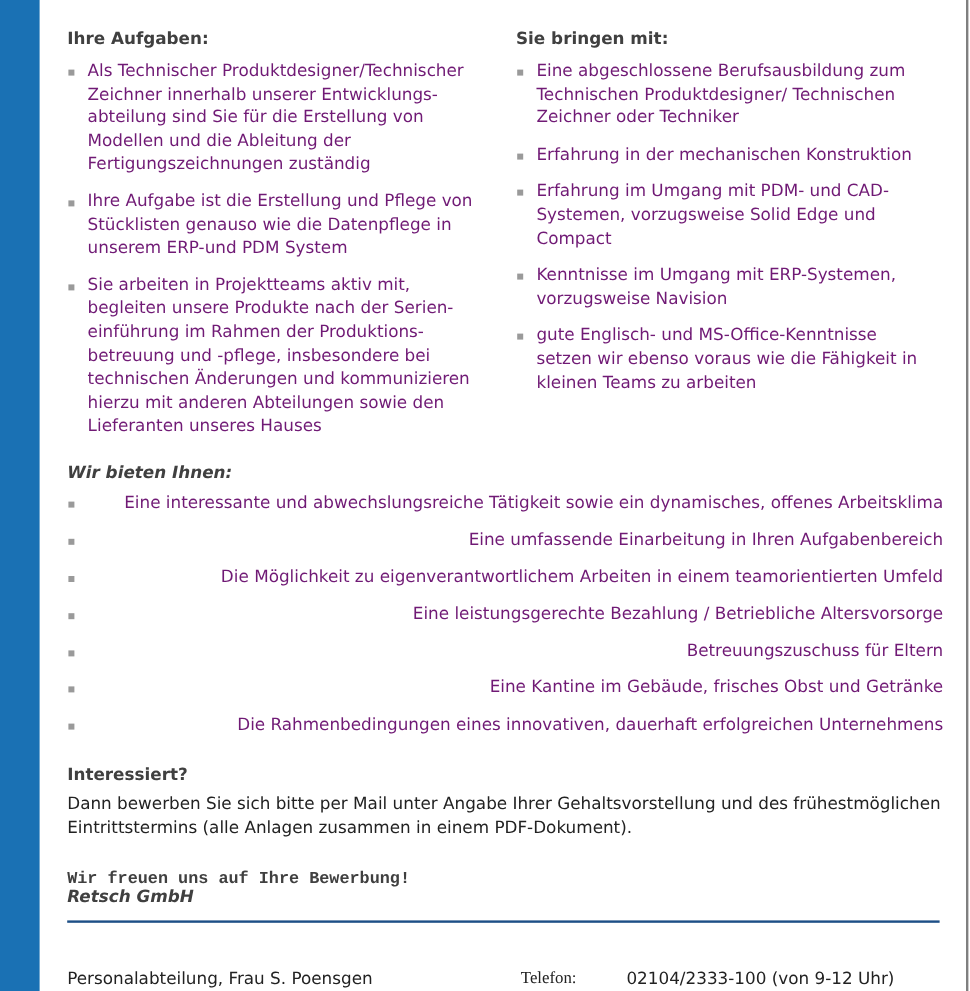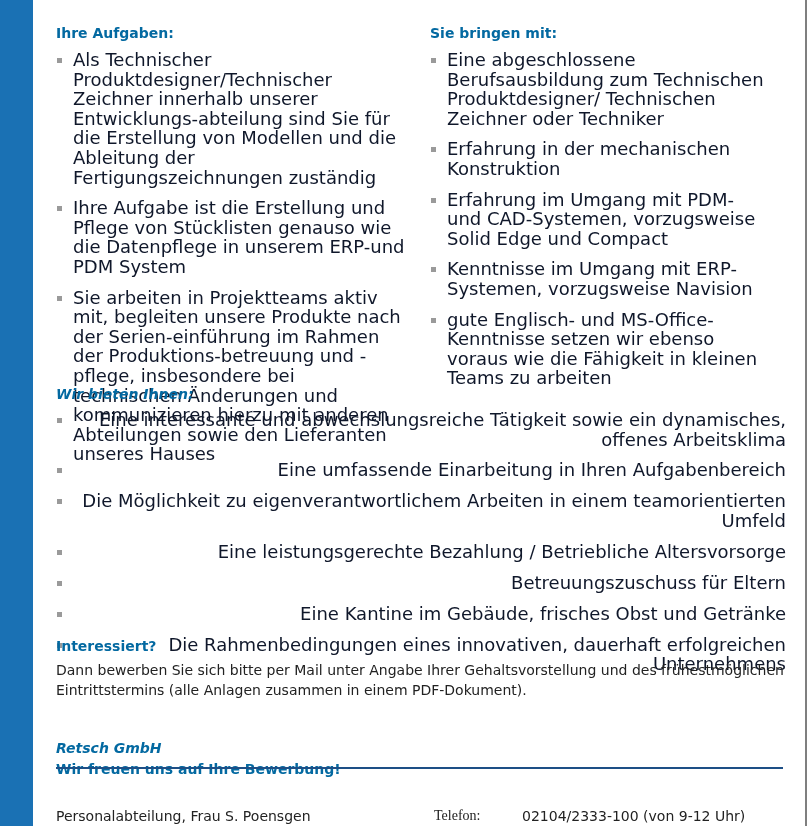--- a/index.html
+++ b/index.html
@@ -5,36 +5,36 @@
   html, body { margin: 0; padding: 0; }
   body {
     width: 808px; height: 826px; overflow: hidden; position: relative;
     background: #ffffff;
     font-family: "DejaVu Sans", sans-serif;
     color: #222222;
   }
   .leftbar { position: absolute; left: 0; top: 0; width: 33px; height: 826px; background: #1a71b4; }
   .rightborder { position: absolute; left: 805px; top: 0; width: 2px; height: 826px; background: #7f7f7f; }
   .content { position: absolute; left: 56px; top: 0; width: 730px; }
-  .h { color: #0369a1; font-weight: bold; font-size: 14px; line-height: 18px; margin: 0; }
+  .h { color: #404040; font-weight: bold; font-size: 14px; line-height: 18px; margin: 0; }
   ul.bullets { list-style: none; margin: 0; padding: 0; }
-  ul.bullets li { position: relative; padding-left: 17px; font-size: 18px; line-height: 19.6px; color: #0f172a; }
+  ul.bullets li { position: relative; padding-left: 17px; font-size: 14px; line-height: 19.6px; color: #701a75; }
   ul.bullets li::before {
     content: ""; position: absolute; left: 1px; top: 8px; width: 5px; height: 5px; background: #9a9a9a;
   }
   .col-left { position: absolute; left: 0; top: 24px; width: 350px; }
   .col-right { position: absolute; left: 374px; top: 24px; width: 340px; }
   .col-left .h, .col-right .h { margin-bottom: 8px; }
   .col-left li, .col-right li { margin-bottom: 11px; }
   .offer { position: absolute; left: 0; top: 385px; width: 730px; }
   .offer .h { margin-bottom: 7px; font-style: italic; }
   .offer li { margin-bottom: 11.3px; text-align: right; }
   .interest { position: absolute; left: 0; top: 637px; width: 730px; }
   .interest p { margin: 5px 0 0 0; font-size: 14px; line-height: 20px; }
-  .closing { position: absolute; left: 0; top: 760px; }
+  .closing { position: absolute; left: 0; top: 724px; font-family: Liberation Mono, monospace; }
   .divider { position: absolute; left: 0; top: 767px; width: 727px; height: 2px; background: #1d4f86; }
   .company { position: absolute; left: 0; top: 739px; font-style: italic; }
   .contact { position: absolute; left: 0; top: 806px; width: 730px; font-size: 14px; line-height: 20px; }
   .contact .dept { position: absolute; left: 0; top: 0; white-space: nowrap; }
   .contact .tel-label { position: absolute; left: 378px; top: 0; white-space: nowrap; font-family: Liberation Serif, serif; }
   .contact .tel-value { position: absolute; left: 466px; top: 0; white-space: nowrap; }
 </style>
 </head>
 <body>
 

